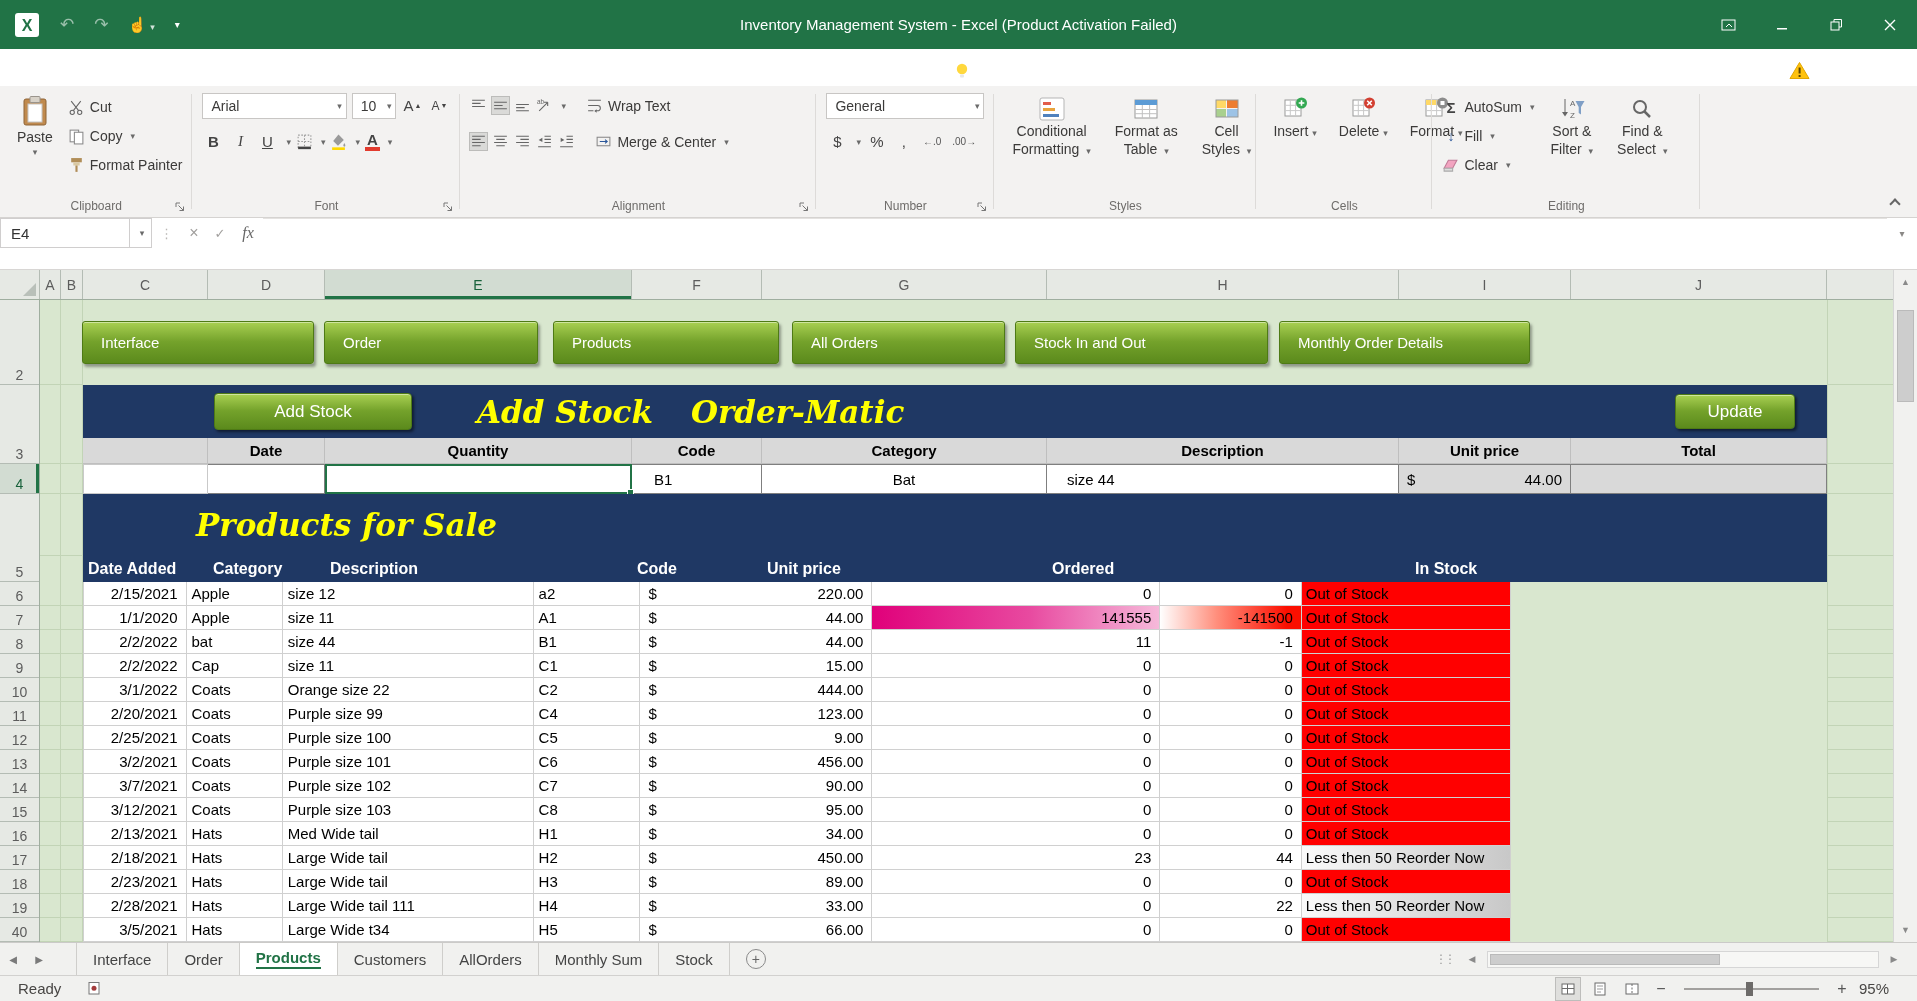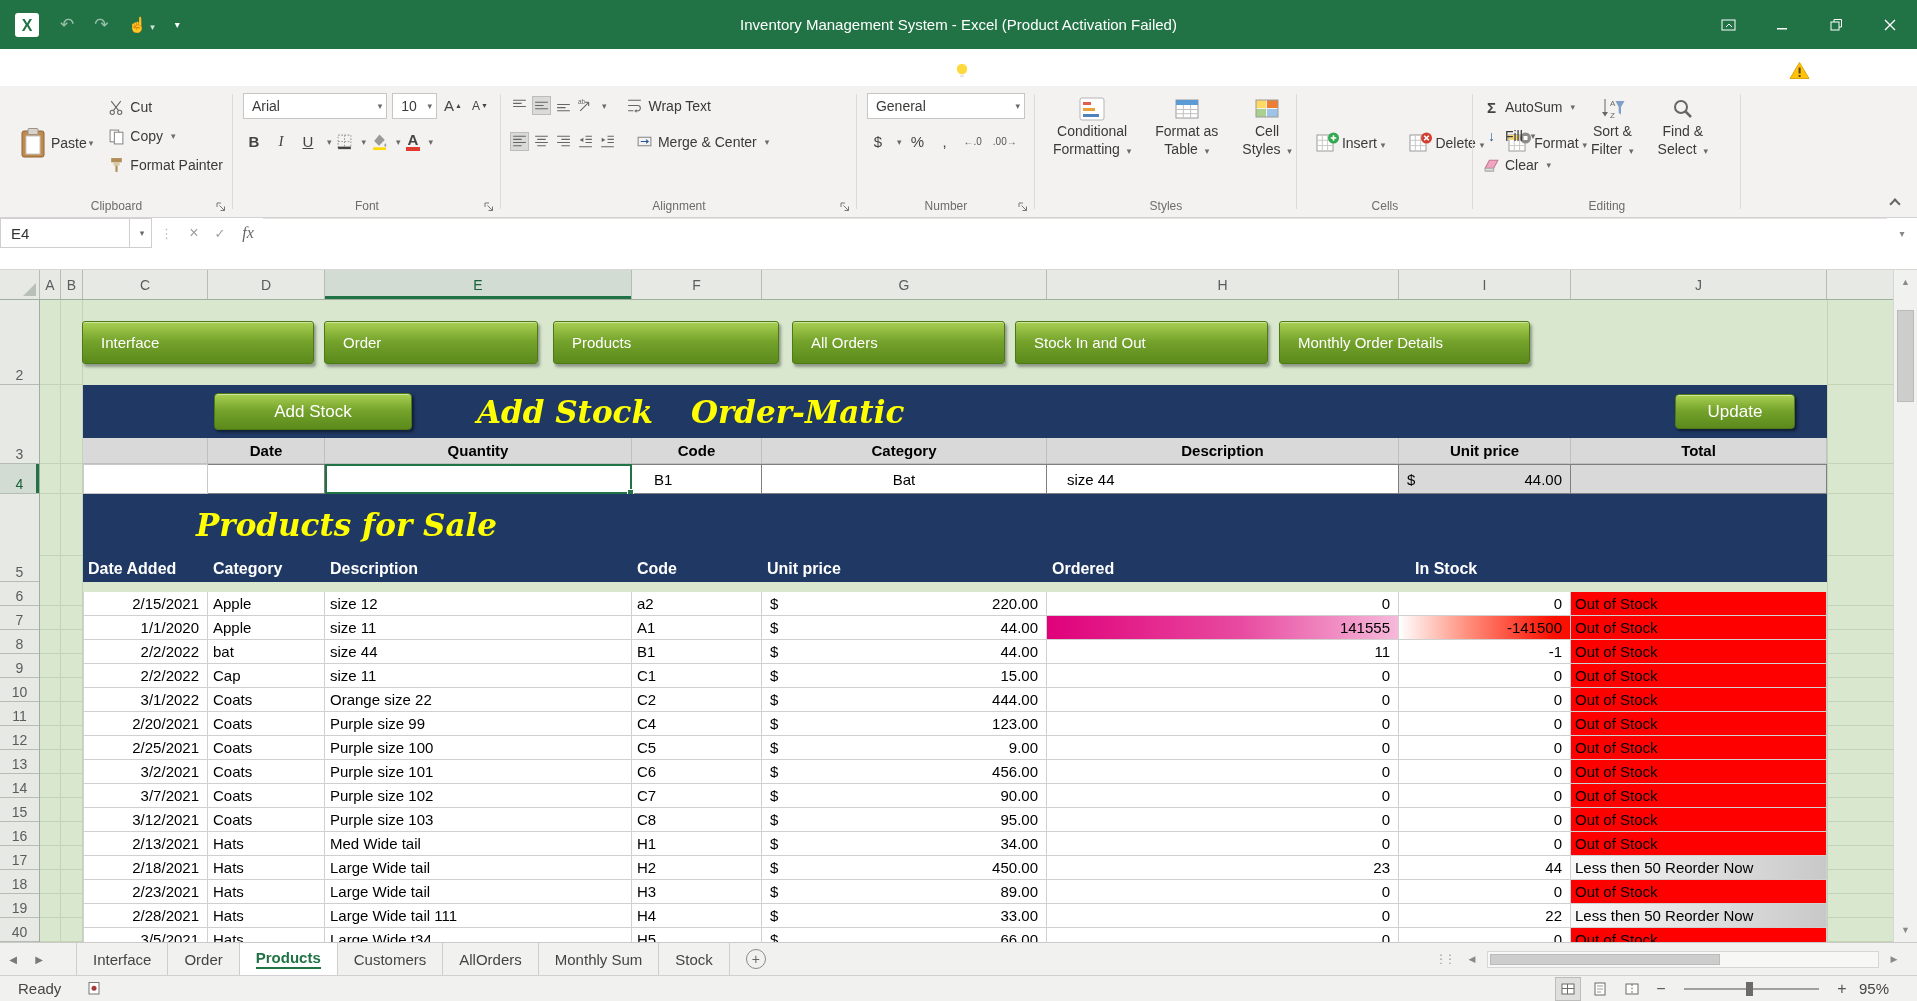--- a/index.html
+++ b/index.html
@@ -29,21 +29,21 @@
 .ribbon{position:absolute;top:86px;left:0;width:100%;height:132px;background:#f3f2f1;border-bottom:1px solid #d5d3d1;display:flex}
 .rgroup{position:relative;height:100%;padding:6px 10px 24px;flex:none}
 .rgroup:after{content:"";position:absolute;right:0;top:8px;bottom:8px;width:1px;background:#dddbd9}
 .glabel{position:absolute;bottom:4px;left:0;right:0;text-align:center;font-size:12px;color:#6e6c6a}
 .launcher{position:absolute;bottom:5px;right:7px}
 .grow-h{display:flex;gap:8px;height:100%}
 .vcol{display:flex;flex-direction:column;gap:5px;justify-content:flex-start;padding-top:3px}
 .vstack{display:flex;flex-direction:column;gap:9px}
 .hrow{display:flex;align-items:center;gap:5px;height:27px}
 .srow{display:flex;align-items:center;gap:5px;height:24px;font-size:14px;white-space:nowrap}
-.bigbtn{display:flex;flex-direction:row;align-items:center;gap:2px;padding:3px 7px;font-size:14px;white-space:nowrap}
+.bigbtn{display:flex;flex-direction:column;align-items:center;gap:2px;padding:3px 7px;font-size:14px;white-space:nowrap}
 .bigbtn .dd{margin:0}
 .ric{width:17px;height:17px;flex:none}
 .bicon{width:32px;height:32px}
 .combo{background:#fff;border:1px solid #c8c6c4;height:26px;display:flex;align-items:center;padding:0 4px 0 8px;font-size:14px}
 .combo .dd{margin-left:auto}
 .w150{width:150px}.w46{width:46px}.w160{width:160px}
 .tbtn{min-width:22px;height:24px;display:inline-flex;align-items:center;justify-content:center;font-size:15px;color:#444}
 .tbtn .tiny{font-style:normal;font-size:7px;margin-left:1px}
 .tbtn.b{font-weight:bold}.tbtn.i{font-style:italic;font-family:"Liberation Serif",serif}.tbtn.u{text-decoration:underline}
 .fc{font-weight:bold;font-size:15px;color:#444;border-bottom:4px solid #e23b2e;line-height:14px;padding:0 2px}
@@ -141,21 +141,21 @@
 .ptitle{position:absolute;top:194px;left:43px;width:1744px;height:62px;background:#1f3864;display:flex;align-items:center;padding-left:113px}
 .ptitle span{font-family:"DejaVu Serif",serif;font-weight:bold;font-style:italic;font-size:31px;color:#ffff00}
 .tblhdr{position:absolute;top:256px;left:43px;width:1744px;height:26px;background:#1f3864;display:flex;color:#fff;font-weight:bold;font-size:16px}
 .tblhdr>div{height:100%;display:flex;align-items:center;padding-left:5px;white-space:nowrap}
 .tblhdr>div:nth-of-type(1){width:125px}.tblhdr>div:nth-of-type(2){width:117px}
 .tblhdr>div:nth-of-type(3){width:307px}.tblhdr>div:nth-of-type(4){width:130px}
 .tblhdr>div:nth-of-type(5){width:285px}.tblhdr>div:nth-of-type(6){width:352px}
 .tblhdr>div:nth-of-type(7){width:172px;padding-left:16px}
 
 
-.datarows{position:absolute;top:292px;left:43px;width:1744px}
+.datarows{position:absolute;top:282px;left:43px;width:1428px}
 .drow{display:flex;height:24px;font-size:15px;color:#000;background:#fff}
 .cell{height:100%;border-right:1px solid #d0d0d0;border-bottom:1px solid #d0d0d0;display:flex;align-items:center;overflow:hidden;white-space:nowrap}
 .c-date{width:125px;justify-content:flex-end;padding-right:8px;border-left:1px solid #d0d0d0}
 .c-cat{width:117px;padding-left:5px}
 .c-desc{width:307px;padding-left:5px}
 .c-code{width:130px;padding-left:5px}
 .c-price{width:285px}
 .c-price .cur{padding-left:8px}.c-price .amt{margin-left:auto;padding-right:8px}
 .c-ord{width:352px;justify-content:flex-end;padding-right:8px}
 .c-stock{width:172px;justify-content:flex-end;padding-right:8px}

